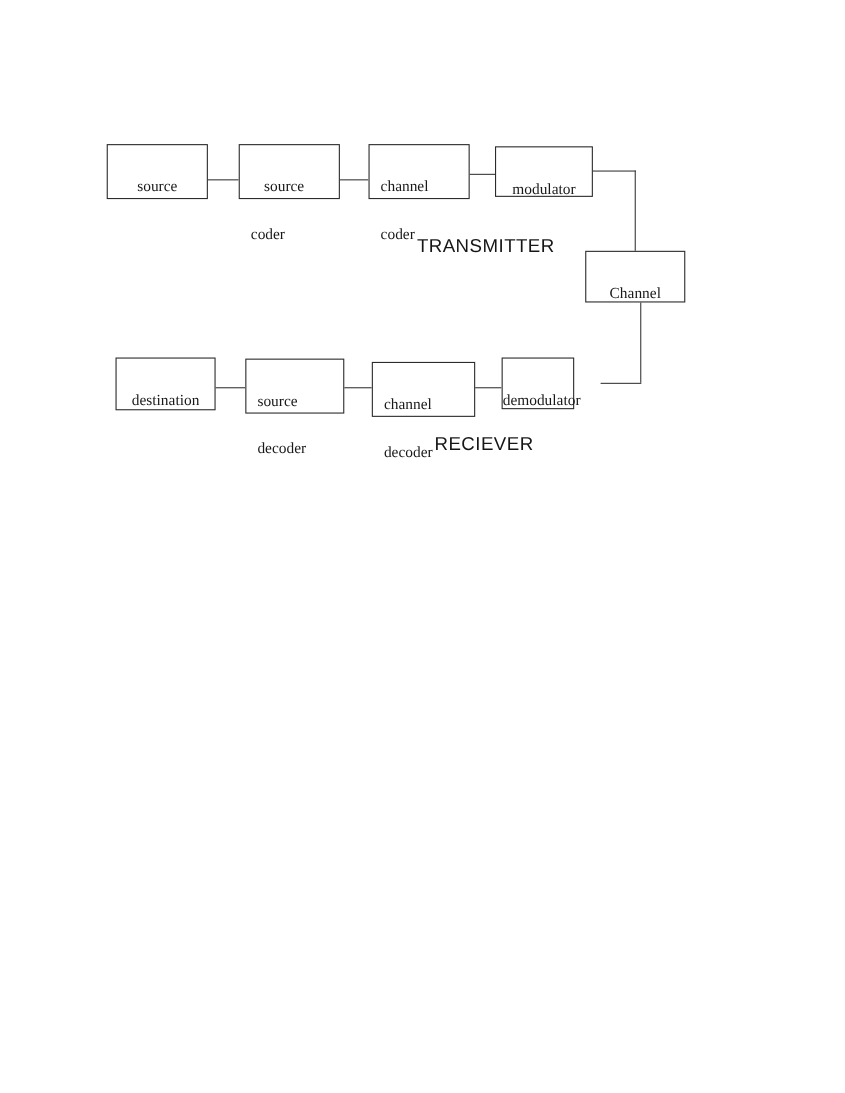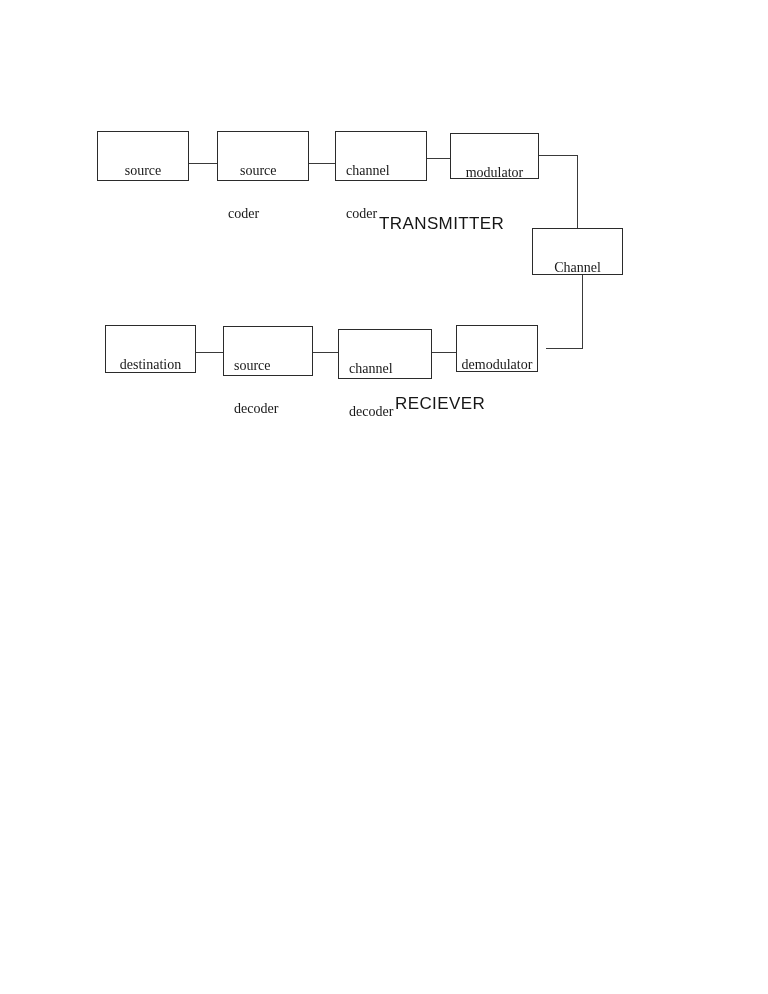--- a/index.html
+++ b/index.html
@@ -121,20 +121,20 @@
 
     <div class="wire h" style="left:313px; top:352px; width:25px;"></div>
 
     <div class="block left-label" style="left:338px; top:329px; width:94px; height:50px;">
       <span>channel</span><br>
       <span>decoder</span>
     </div>
 
     <div class="wire h" style="left:432px; top:352px; width:24px;"></div>
 
-    <div class="block center-label" style="left:456px; top:325px; width:82px; height:47px;">
+    <div class="block center-label" style="left:456px; top:325px; width:66px; height:47px;">
       <span>demodulator</span>
     </div>
 
     <div class="section-label" style="left:379px; top:394px;text-align:center;">RECIEVER</div>
 
   </div>
 </div>
 
 </body></html>

